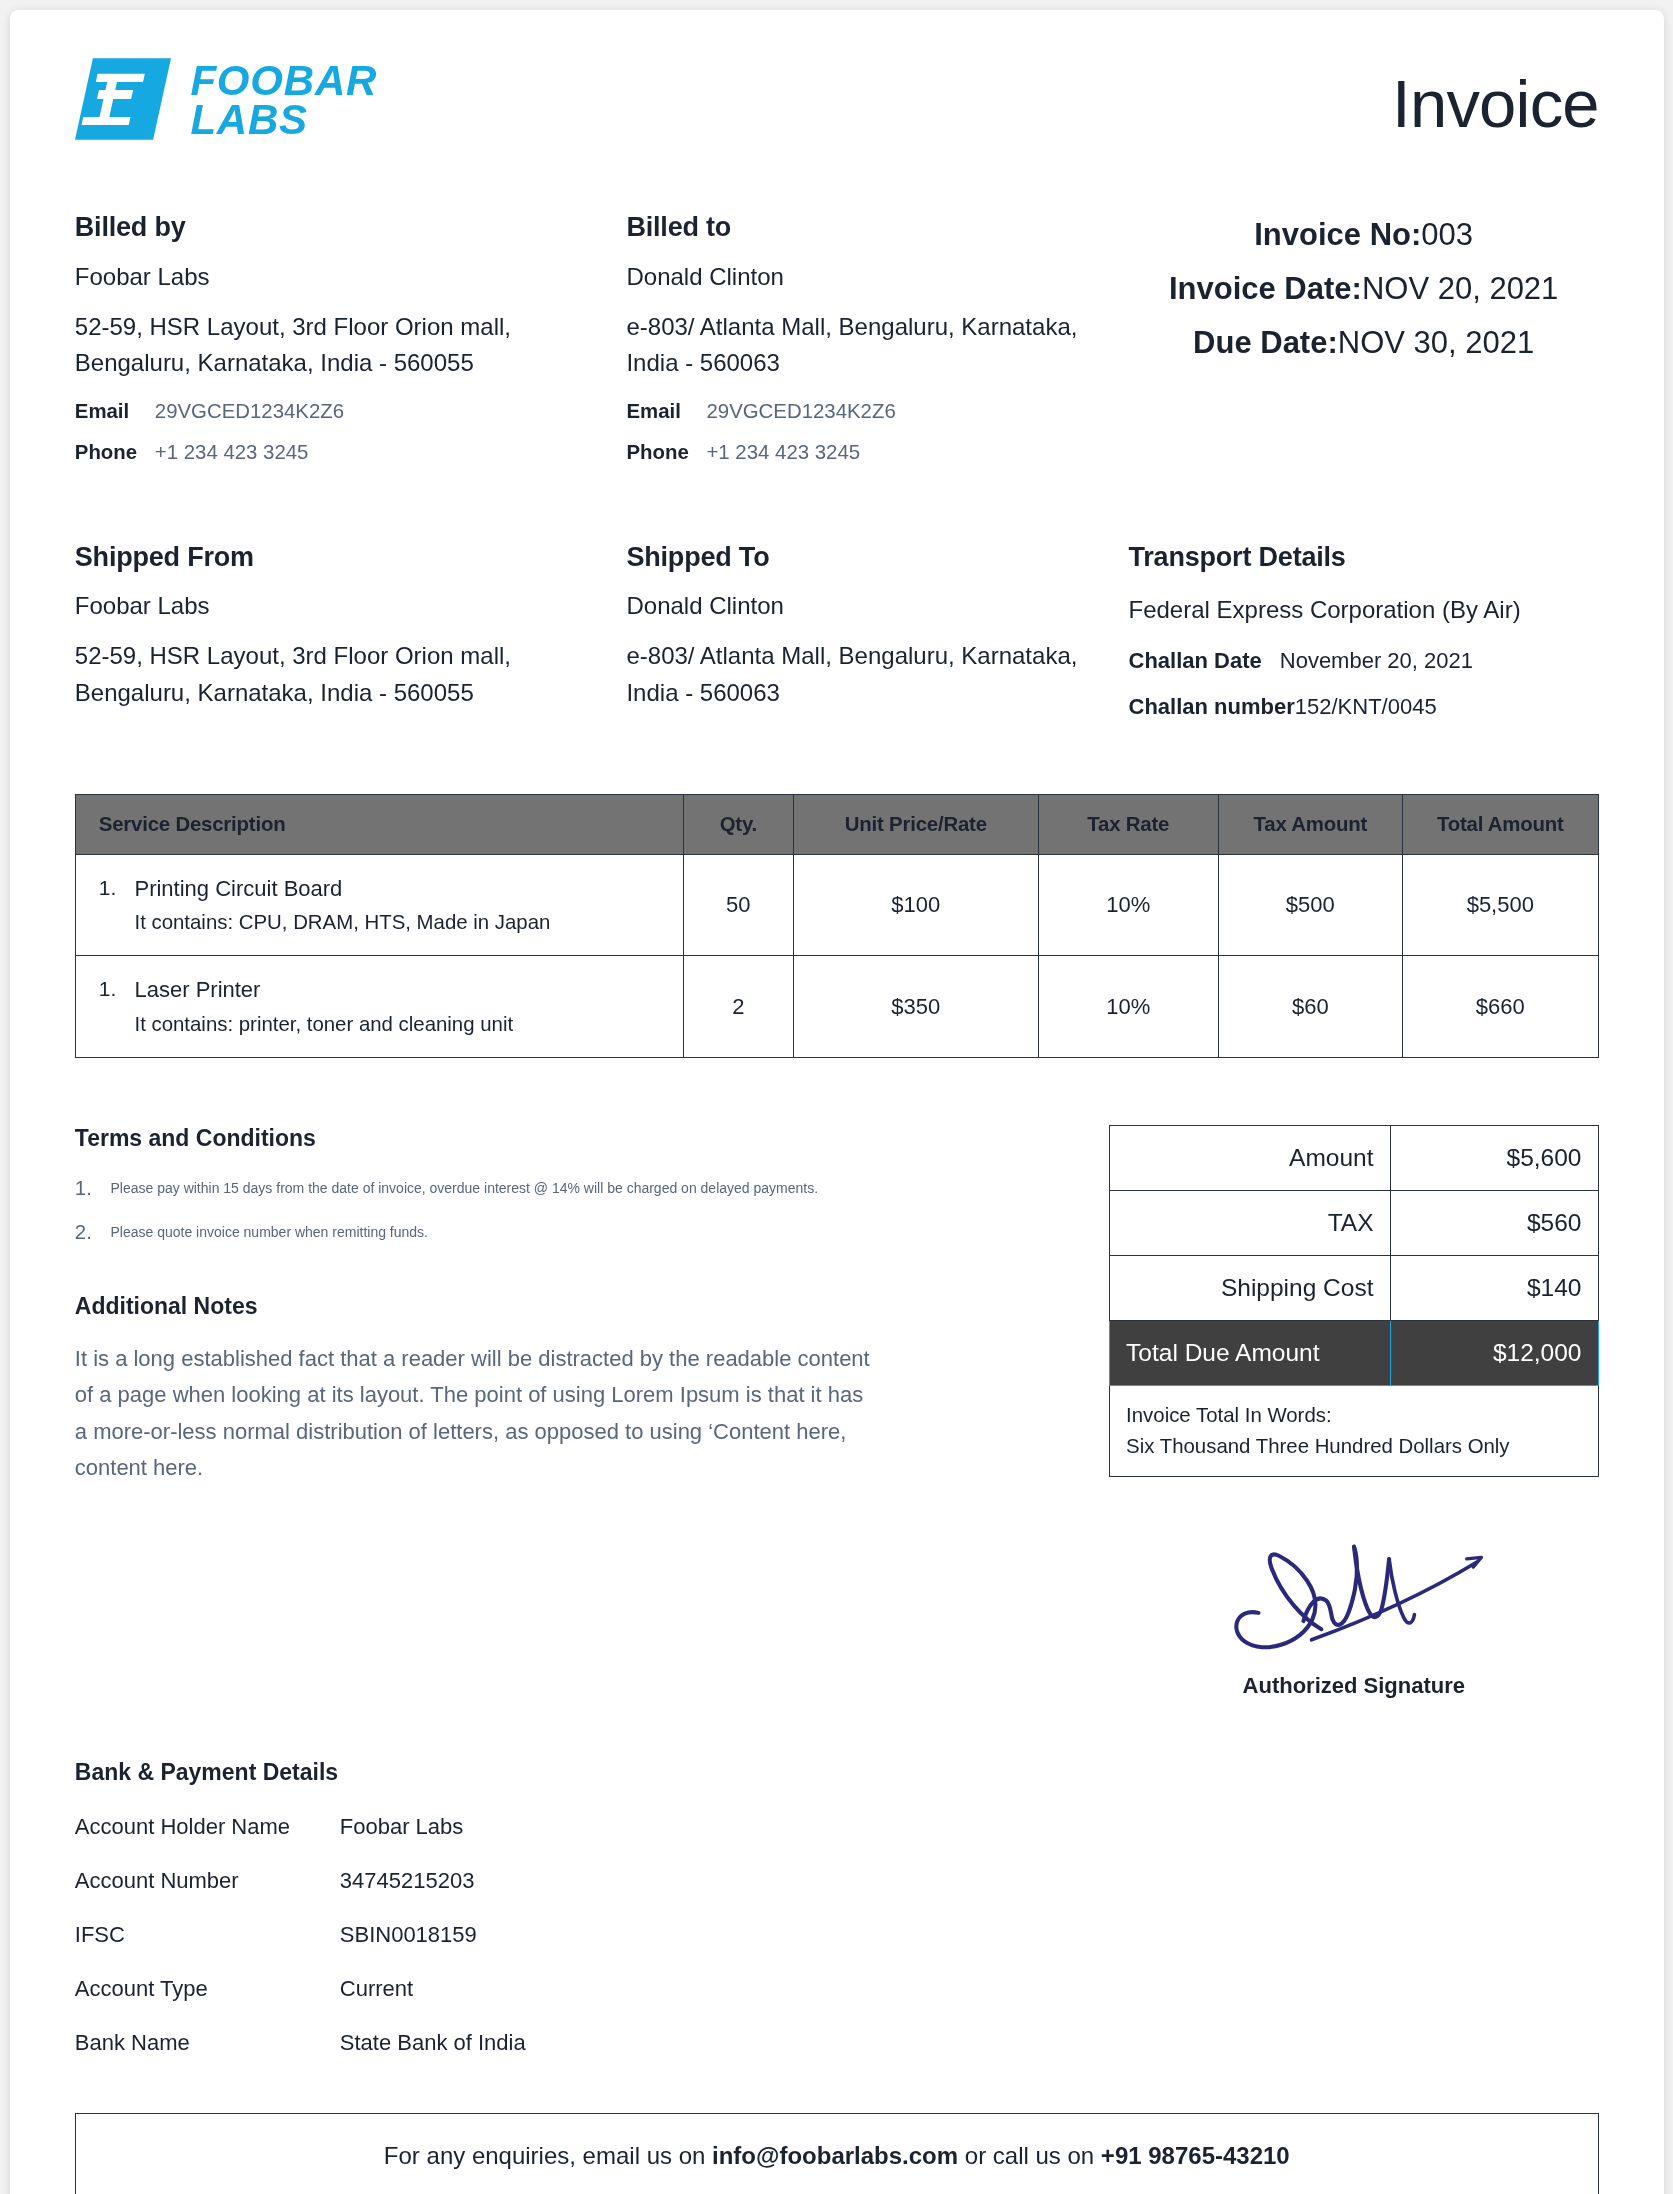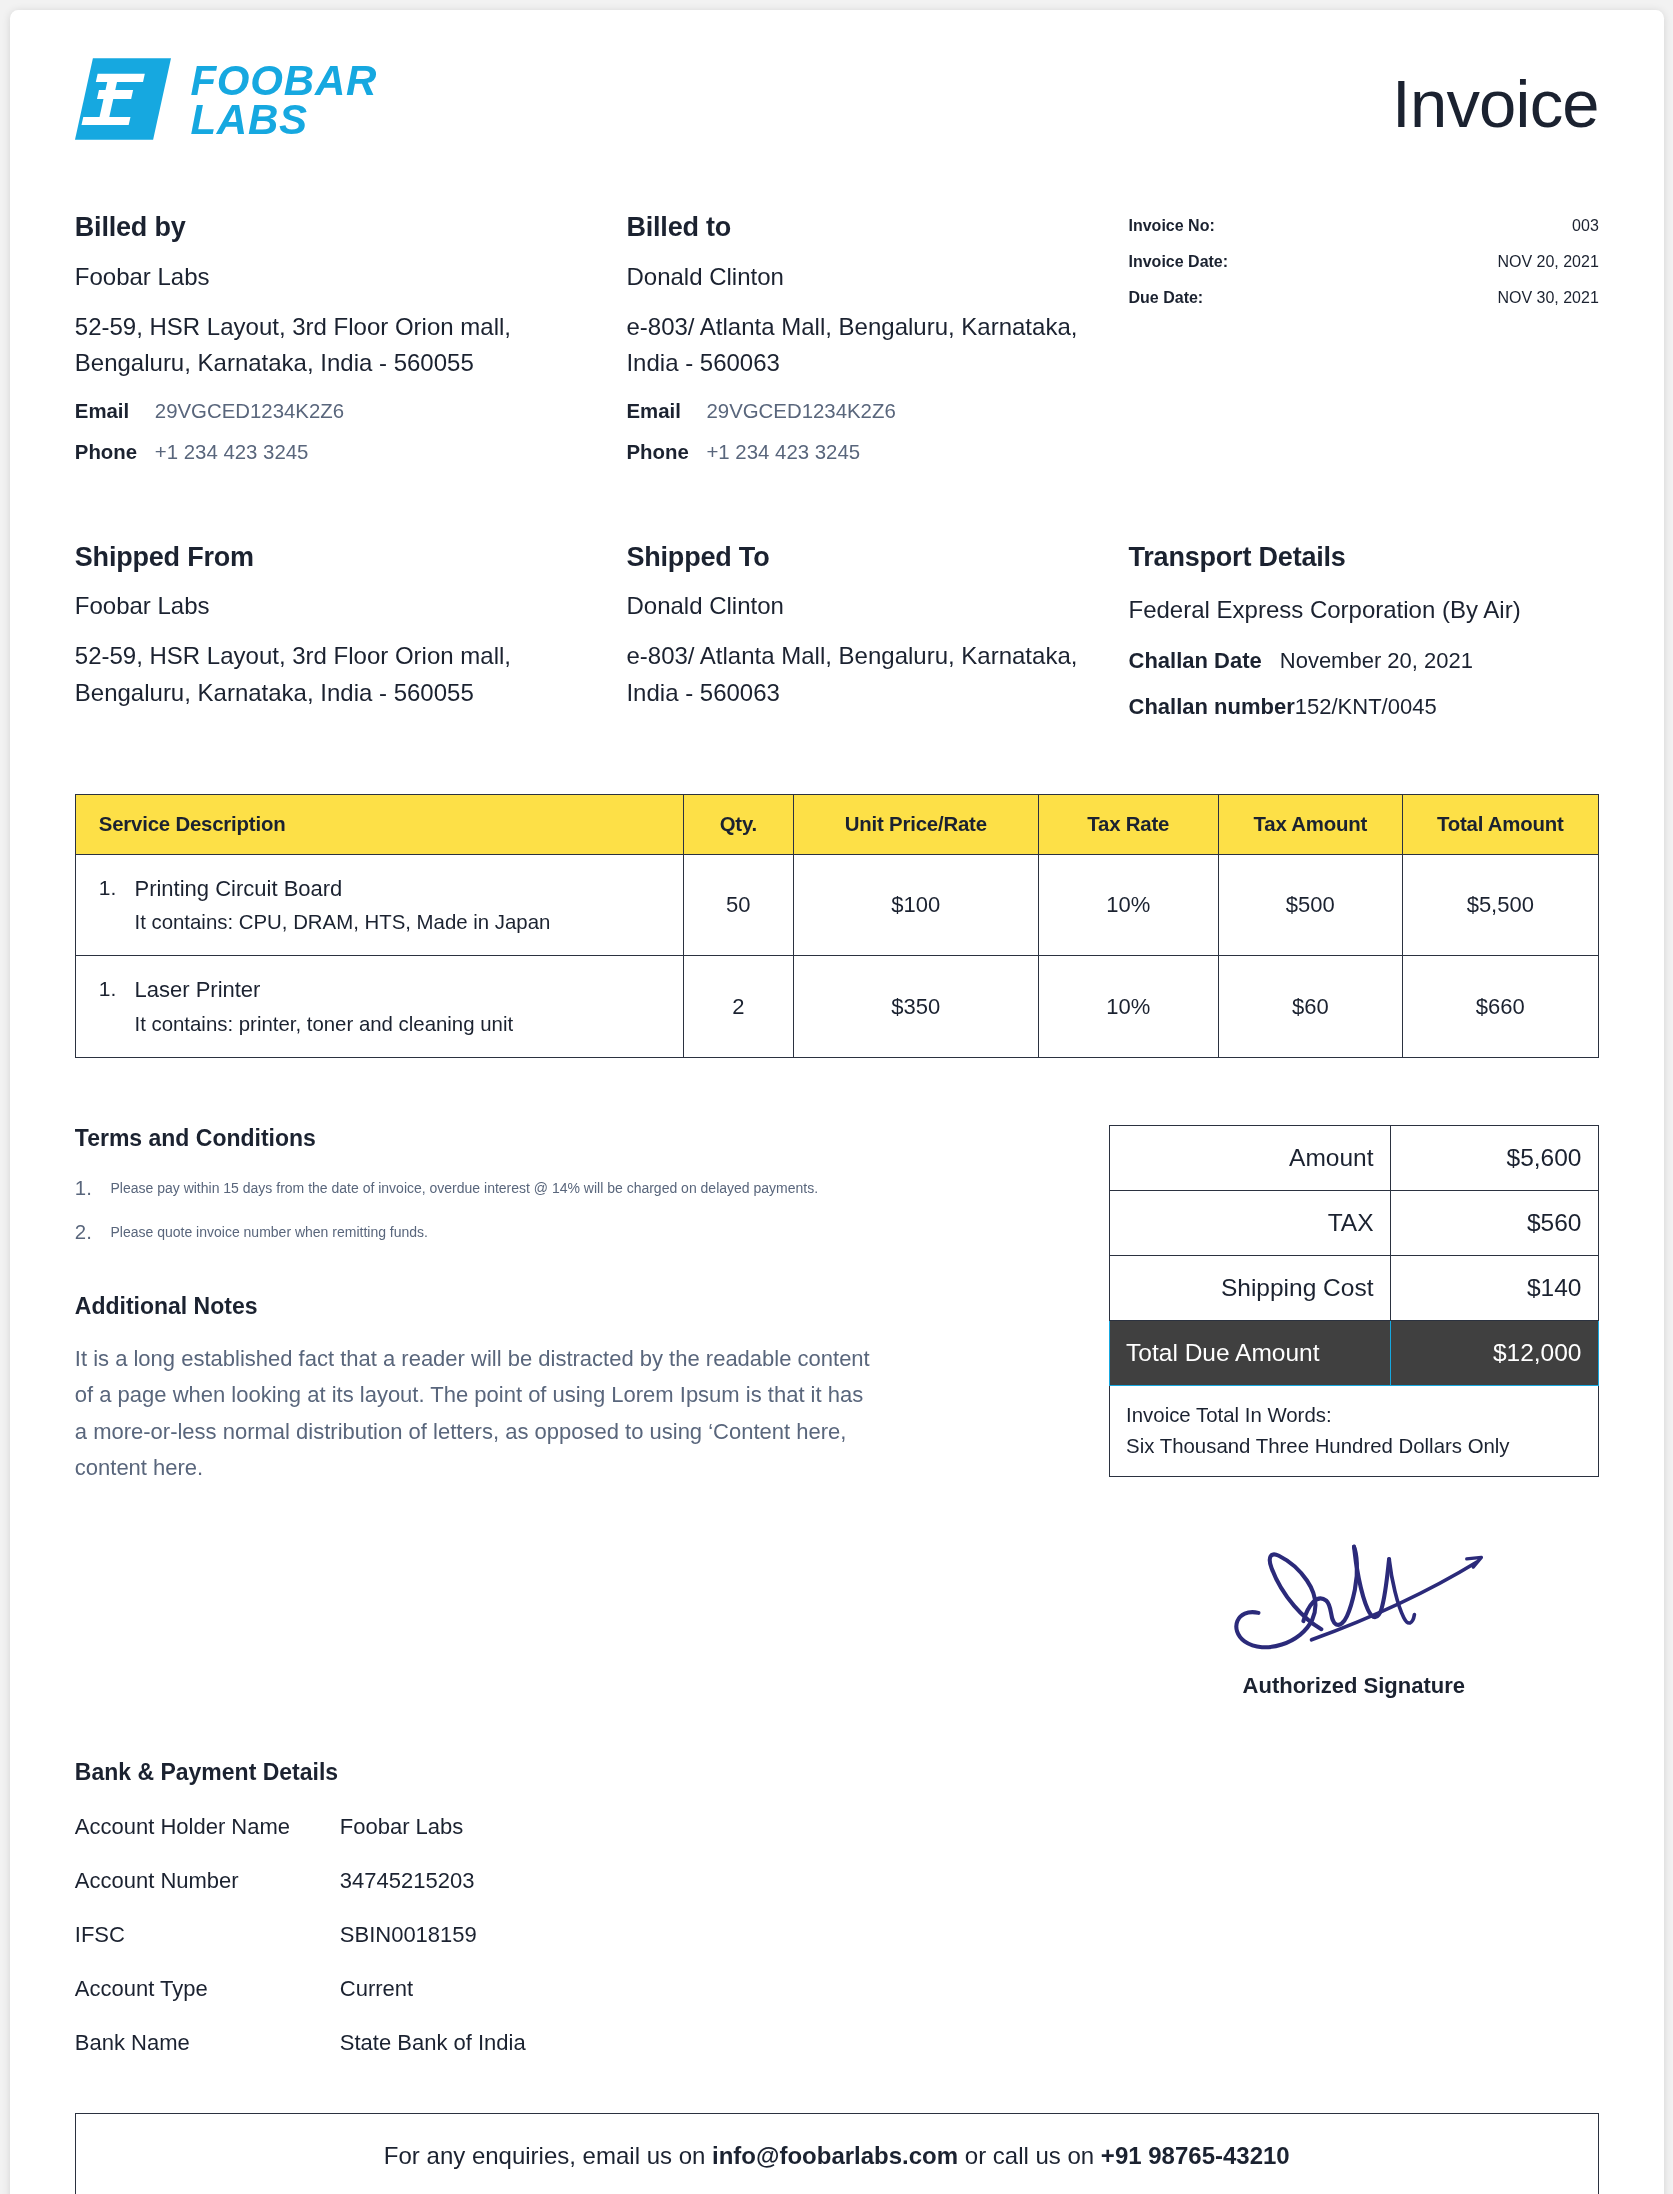--- a/index.html
+++ b/index.html
@@ -44,40 +44,40 @@
 
   .blk-title { font-size: 27px; font-weight: 700; letter-spacing: -0.2px; }
   .blk-name { font-size: 24px; font-weight: 400; margin-top: 19.6px; color: #1b2230; }
   .blk-addr { font-size: 24px; line-height: 1.52; margin-top: 18px; color: #1b2230; }
   .kv { display: flex; margin-top: 18px; font-size: 20.4px; align-items: baseline; }
   .kv .k { font-weight: 700; min-width: 80px; color: #1b2230; }
   .kv .v { color: #59667c; }
 
   
   .meta { padding-top: 4.9px; }
-  .meta-row { display: flex; justify-content: space-between; font-size: 16px; margin-bottom: 18px; }
+  .meta-row { display: flex; justify-content: center; font-size: 31px; margin-bottom: 18px; }
   .meta-row .k { font-weight: 700; }
   .meta-row .v { font-weight: 400; }
 
   
   .shipping { display: flex; margin-top: 78px; }
   .transport-line { font-size: 24px; line-height: 1.5; margin-top: 19.6px; }
   .transport-kv { display: flex; font-size: 22px; margin-top: 19.6px; align-items: flex-end; }
   .transport-kv .k { font-weight: 700; white-space: nowrap; }
   .transport-kv.challan-date .k { margin-right: 18px; }
   .transport-kv .v { white-space: nowrap; }
 
   
   table.items {
     width: 100%; border-collapse: collapse; margin-top: 74px;
     table-layout: fixed;
   }
   table.items th, table.items td { border: 1.6px solid #2b3240; }
   table.items thead th {
-    background: #fde047; font-size: 20.4px; font-weight: 700;
+    background: #737373; font-size: 20.4px; font-weight: 700;
     padding: 18px 13px; text-align: center; letter-spacing: -0.2px;
   }
   table.items thead th.desc { text-align: left; padding-left: 23px; }
   table.items tbody td { padding: 21px 13px; text-align: center; font-size: 22px; }
   table.items tbody td.desc { text-align: left; padding: 21px 23px; }
   .li-row { display: flex; gap: 14.7px; }
   .li-num { font-size: 21px; min-width: 21px; }
   .li-main { font-size: 22px; }
   .li-sub { font-size: 20.4px; margin-top: 9.8px; }
   .col-qty { width: 110px; }

